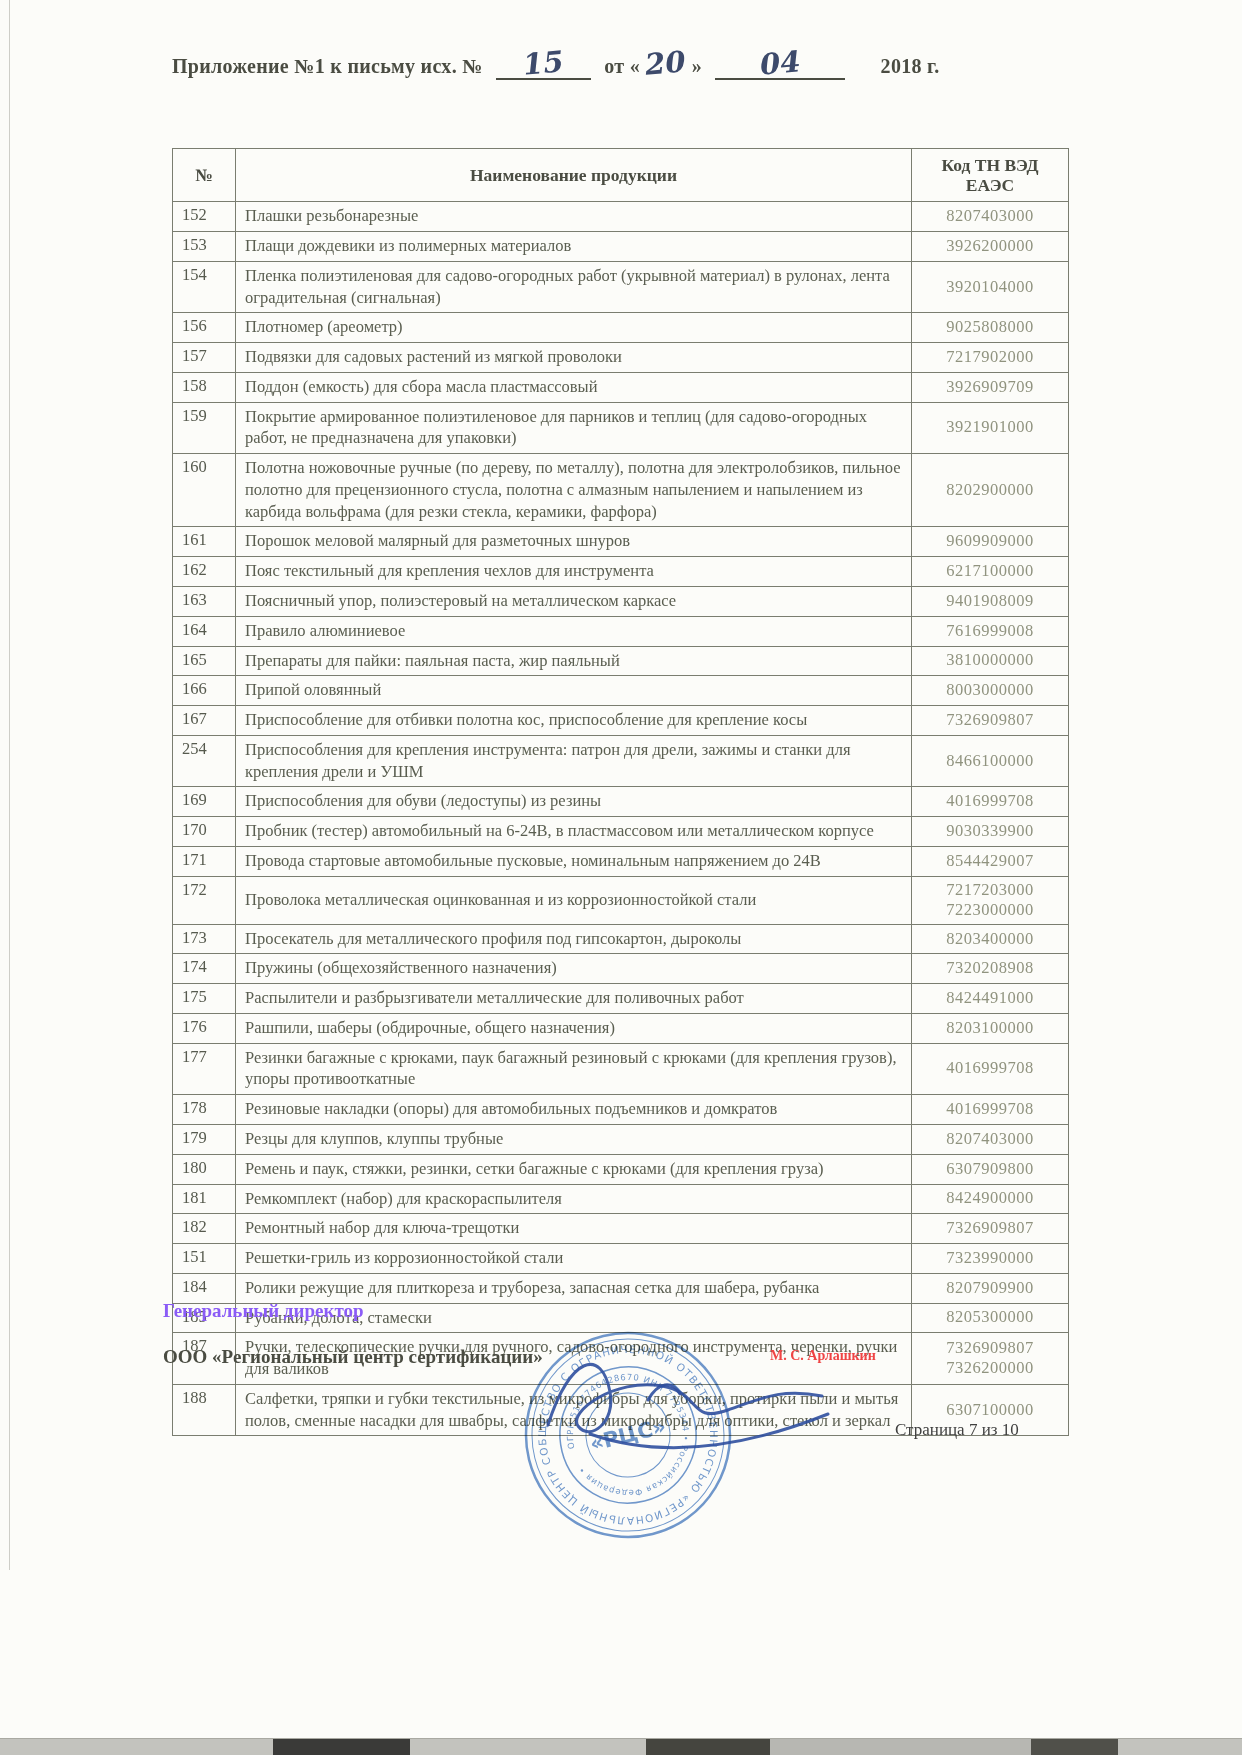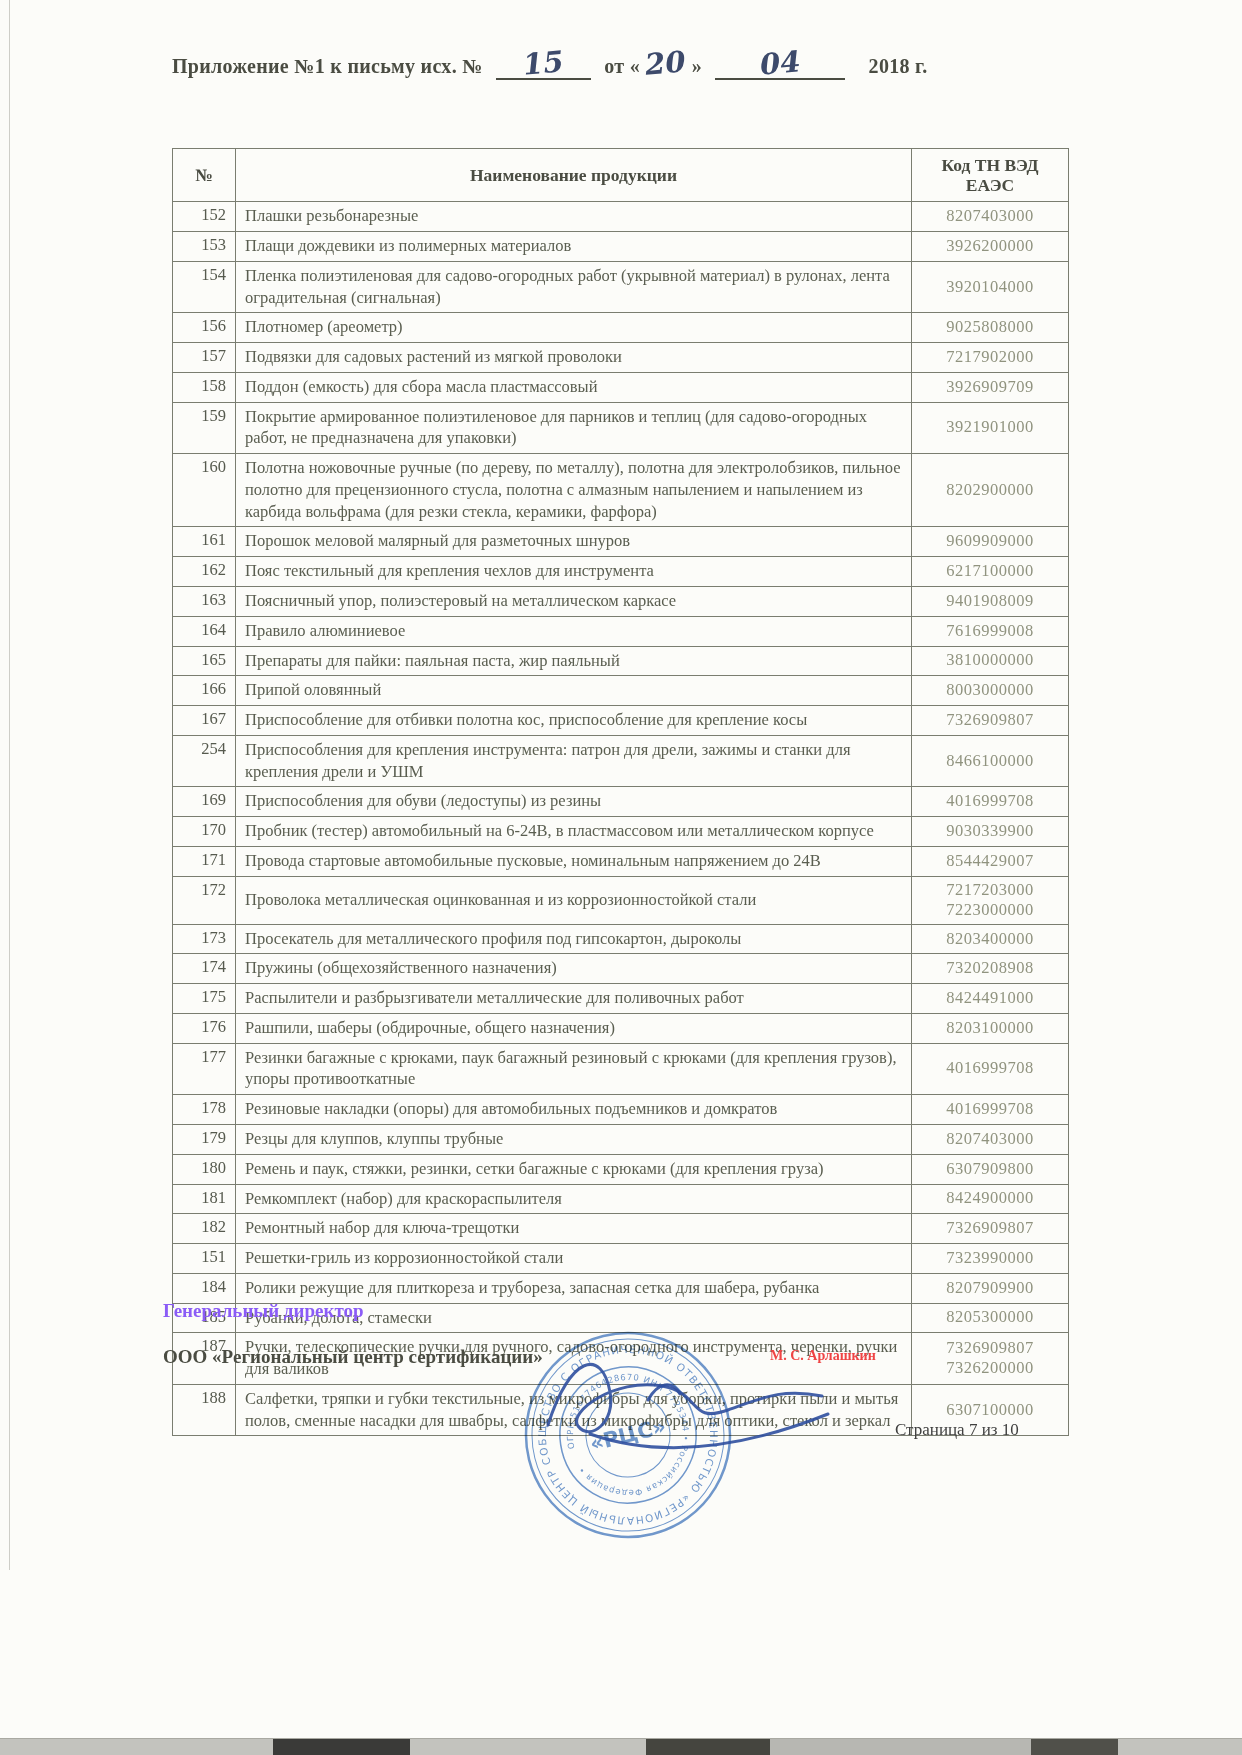--- a/index.html
+++ b/index.html
@@ -25,37 +25,37 @@
     font-family:"DejaVu Serif", serif;font-style:italic;font-weight:bold;
     color:#3d4a6b;font-size:29px;display:inline-block;transform:rotate(-5deg);
     line-height:0;
   }
   .blank{
     display:inline-block;text-align:center;border-bottom:2px solid #4a4c42;
     margin:0 8px;vertical-align:baseline;
   }
   .blank.w90{min-width:95px;}
   .blank.w130{min-width:130px;}
-  .yr{margin-left:10px;}
+  .yr{margin-left:22px;}
   
   table.products{
     position:absolute;left:172px;top:148px;width:897px;
     border-collapse:collapse;table-layout:fixed;
     font-size:16.5px;color:#5a5e50;
   }
   table.products th, table.products td{
     border:1px solid #7a7d70;padding:3px 9px 4px;
   }
   table.products th{
     font-size:17.5px;font-weight:bold;color:#4a4c42;text-align:center;
     padding:6px 4px;
   }
   th.col-num{width:54px;}
   th.col-code{width:148px;font-size:16.5px;line-height:1.15;}
-  td.c-num{text-align:right;vertical-align:top;color:#565a4e;}
+  td.c-num{text-align:left;vertical-align:top;color:#565a4e;}
   td.c-name{vertical-align:middle;line-height:1.32;text-align:left;}
   td.c-code{text-align:center;vertical-align:middle;color:#90937f;letter-spacing:.5px;}
   
   .director{position:absolute;left:163px;top:1300px;font-size:19px;font-weight:bold;color:#8b5cf6;}
   .company{position:absolute;left:163px;top:1346px;font-size:19px;font-weight:bold;color:#4a4c42;}
   .signer{position:absolute;left:770px;top:1348px;font-size:14px;font-weight:bold;color:#ef4444;}
   .pagenum{position:absolute;left:895px;top:1420px;font-size:17px;color:#404040;}
   
   .stamp{
     position:absolute;left:498px;top:1305px;width:260px;height:260px;

